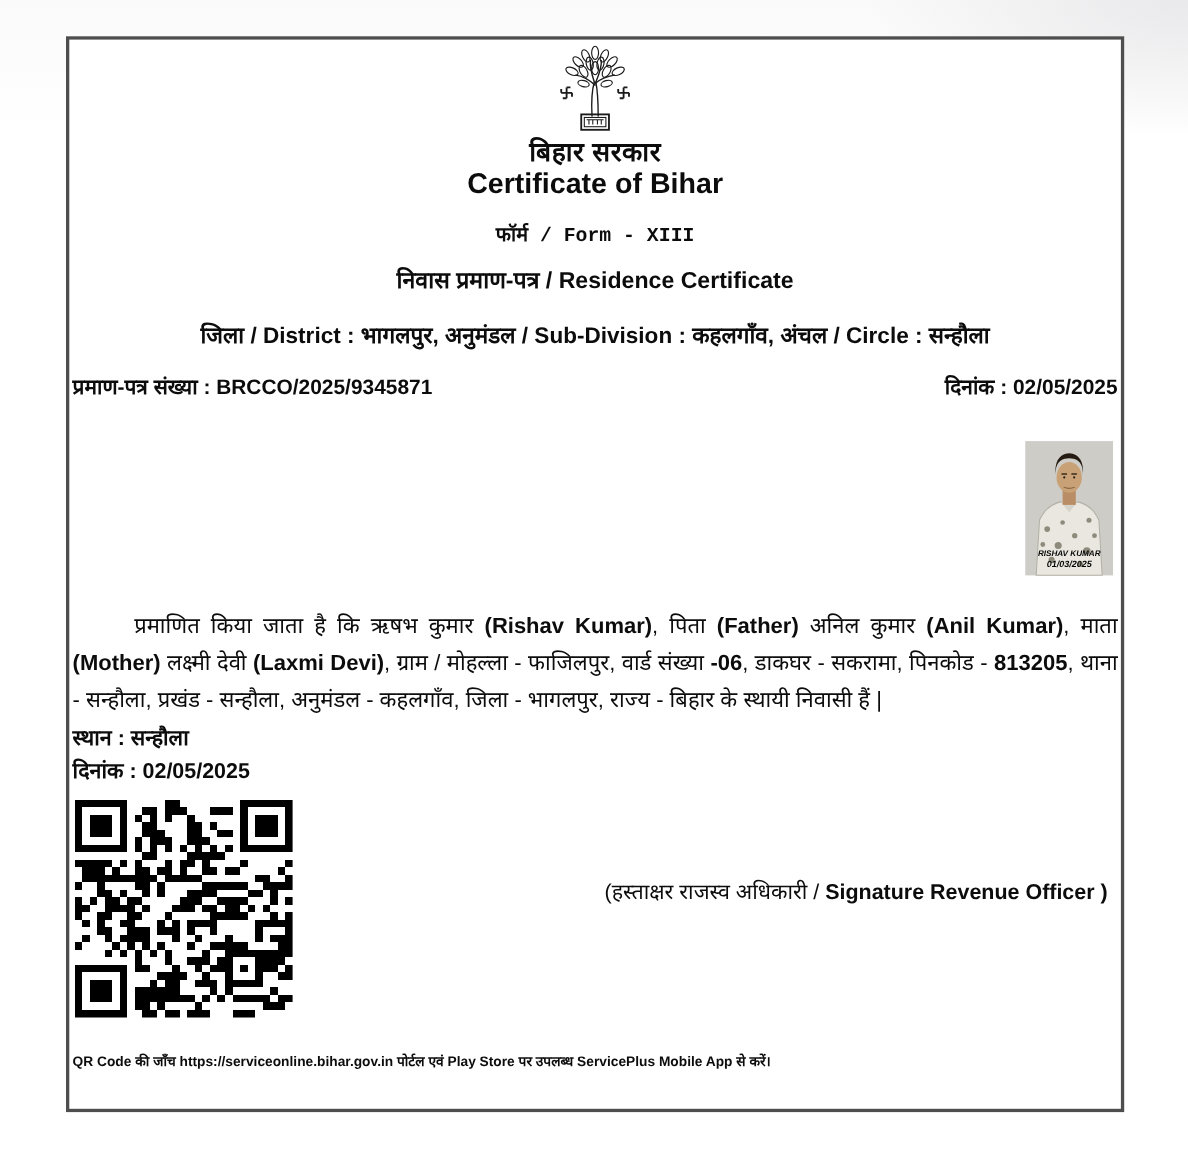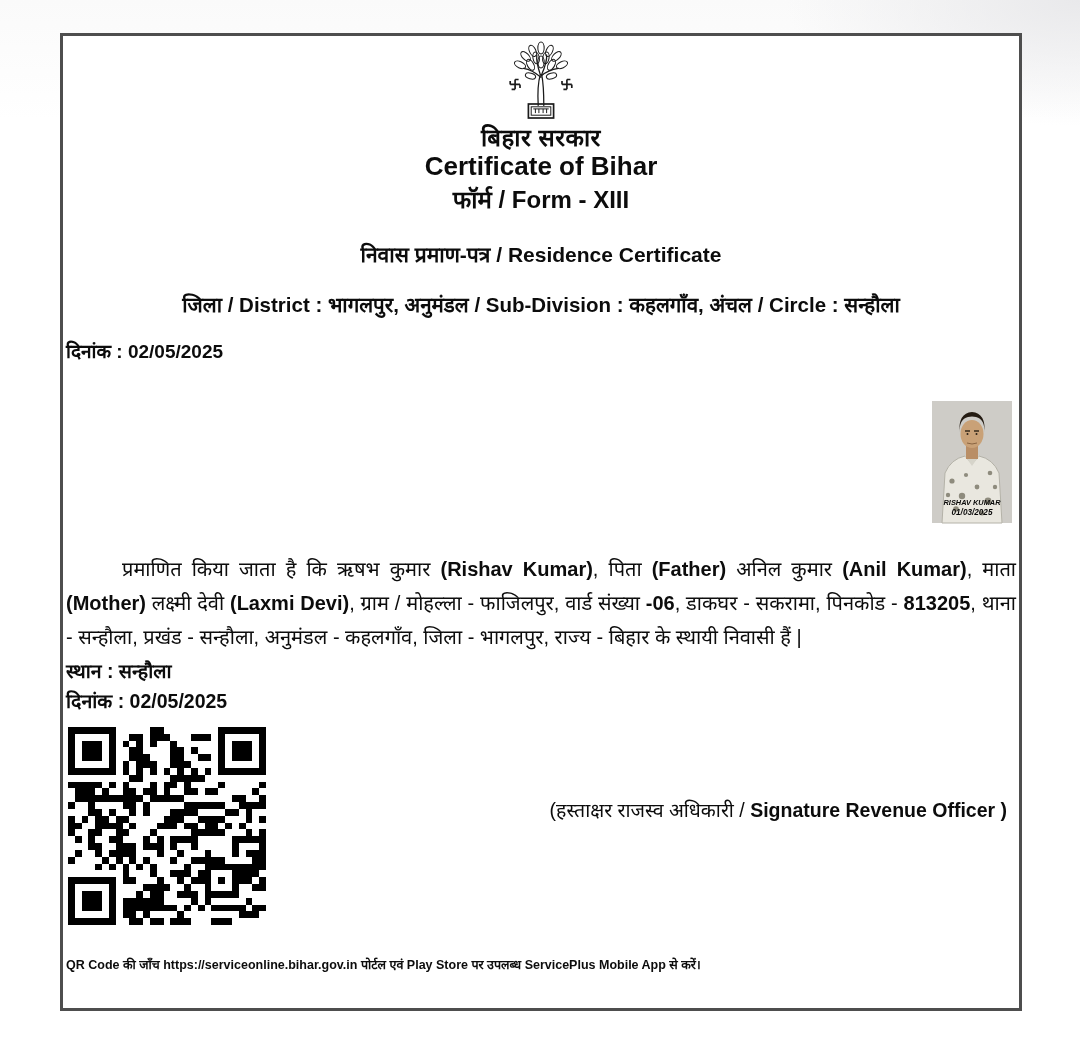--- a/index.html
+++ b/index.html
@@ -17,21 +17,21 @@
     position:absolute; left:60px; top:33px; width:962px; height:978px;
     border:3px solid #4e4e4e; background:#fff; color:#0c0c0c;padding-left:35px;
   }
   .center { text-align:center; width:100%; position:absolute; left:0; }
 
   .emblem { position:absolute; left:50%; transform:translateX(-50%); top:5px; width:96px; height:84px; }
   .emblem svg { width:100%; height:100%; }
 
   .title-hindi    { top:84px;  font-size:24px; font-weight:bold; letter-spacing:.5px; }
   .title-english  { top:115px; font-size:26px; font-weight:bold; }
-  .form-title     { top:146px; font-size:24px; font-weight:bold; }
+  .form-title     { top:164px; font-size:18px; font-weight:bold;font-family:Liberation Mono, monospace; }
   .cert-title     { top:204px; font-size:21px; font-weight:bold; }
   .district-line  { top:230px; font-size:20.5px; font-weight:bold;margin-top:24px; }
 
   .meta-row {
     position:absolute; top:302px; left:3px; right:3px;
     display:flex; justify-content:space-between;
     font-size:19px; font-weight:bold;
   }
 
   .photo { position:absolute; top:353px; right:7px; width:80px; height:146px; }
@@ -111,20 +111,21 @@
       </svg>
     </div>
 
     <div class="center title-hindi">बिहार सरकार</div>
     <div class="center title-english">Certificate of Bihar</div>
     <div class="center form-title">फॉर्म / Form - XIII</div>
     <div class="center cert-title">निवास प्रमाण-पत्र / Residence Certificate</div>
     <div class="center district-line">जिला / District : भागलपुर, अनुमंडल / Sub-Division : कहलगाँव, अंचल / Circle : सन्हौला</div>
 
     <div class="meta-row">
+      <span>प्रमाण-पत्र संख्या : BRCCO/2025/9345871</span>
       <span>दिनांक : 02/05/2025</span>
     </div>
 
     <div class="photo">
       <svg viewBox="0 0 80 122" aria-hidden="true">
         <rect x="0" y="0" width="80" height="122" fill="#d3d2cc"></rect>
         <rect x="0" y="0" width="80" height="122" fill="#c5c4be" opacity="0.35"></rect>
         <path d="M10 122 L13 72 Q19 58 33 55 L40 63 L47 55 Q61 58 67 72 L70 122 Z" fill="#e9e7df" stroke="#b4b2a8" stroke-width="1"></path>
         <path d="M33 55 L40 65 L47 55 L44 52 L40 57 L36 52 Z" fill="#d6d4ca"></path>
         <g fill="#7f7c6d" opacity="0.85">

